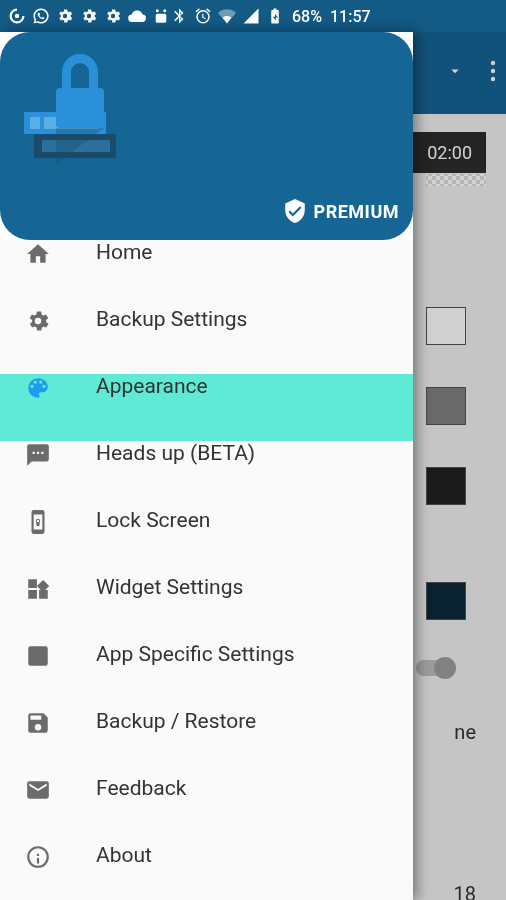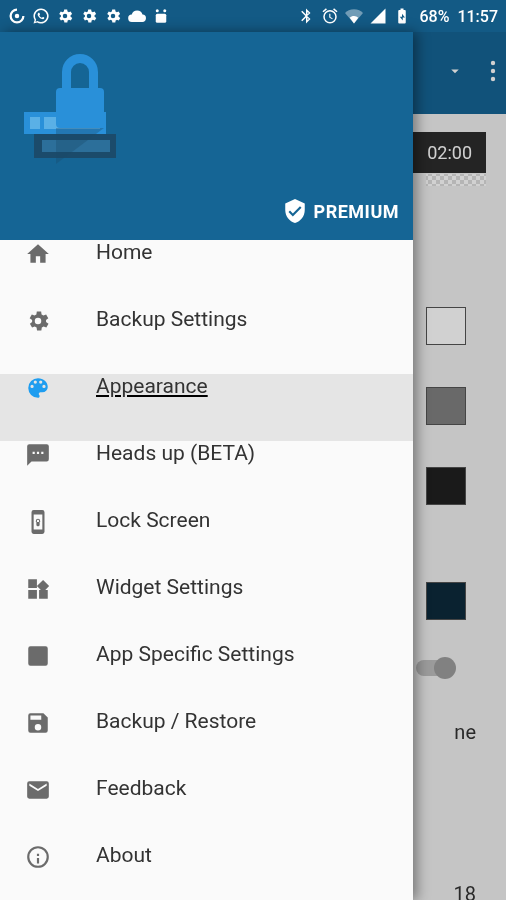--- a/index.html
+++ b/index.html
@@ -10,21 +10,21 @@
     background: #f5f5f5;
     overflow: hidden;
     position: relative;
   }
   .status-bar {
     height: 32px;
     background: #135a85;
     color: #fff;
     display: flex;
     align-items: center;
-    justify-content: space-between;
+    justify-content: flex-start;
     padding: 0 8px;
     font-size: 16px;
     font-weight: 500;
   }
   .status-left { display: flex; gap: 6px; align-items: center; }
   .status-right { display: flex; gap: 6px; align-items: center; }
   .status-icon { width: 18px; height: 18px; display: inline-flex; align-items: center; justify-content: center; }
   .status-icon svg { width: 18px; height: 18px; fill: #fff; }
   .status-text { font-size: 16px; margin-left: 2px; }
 
@@ -115,20 +115,21 @@
     background: #fff;
     z-index: 3;
     box-shadow: 4px 0 12px rgba(0,0,0,0.4);
     display: flex;
     flex-direction: column;
   }
   .drawer-header {
     height: 208px;
     background: #156595;
     position: relative;
+    border-radius: 30px;
   }
   .logo {
     position: absolute;
     top: 20px;
     left: 16px;
     width: 120px;
     height: 120px;
   }
   .premium-badge {
     position: absolute;
@@ -150,22 +151,21 @@
     overflow: hidden;
   }
   .drawer-item {
     display: flex;
     align-items: flex-start;
     height: 67px;
     padding-left: 24px;
     cursor: pointer;
   }
   .drawer-item.selected {
-    background: #e5e5e5;
-    text-decoration: underline;
+    background: #5eead4;
   }
   .drawer-icon {
     width: 28px;
     height: 28px;
     display: inline-flex;
     align-items: center;
     justify-content: center;
     margin-right: 44px;
   }
   .drawer-icon svg {

